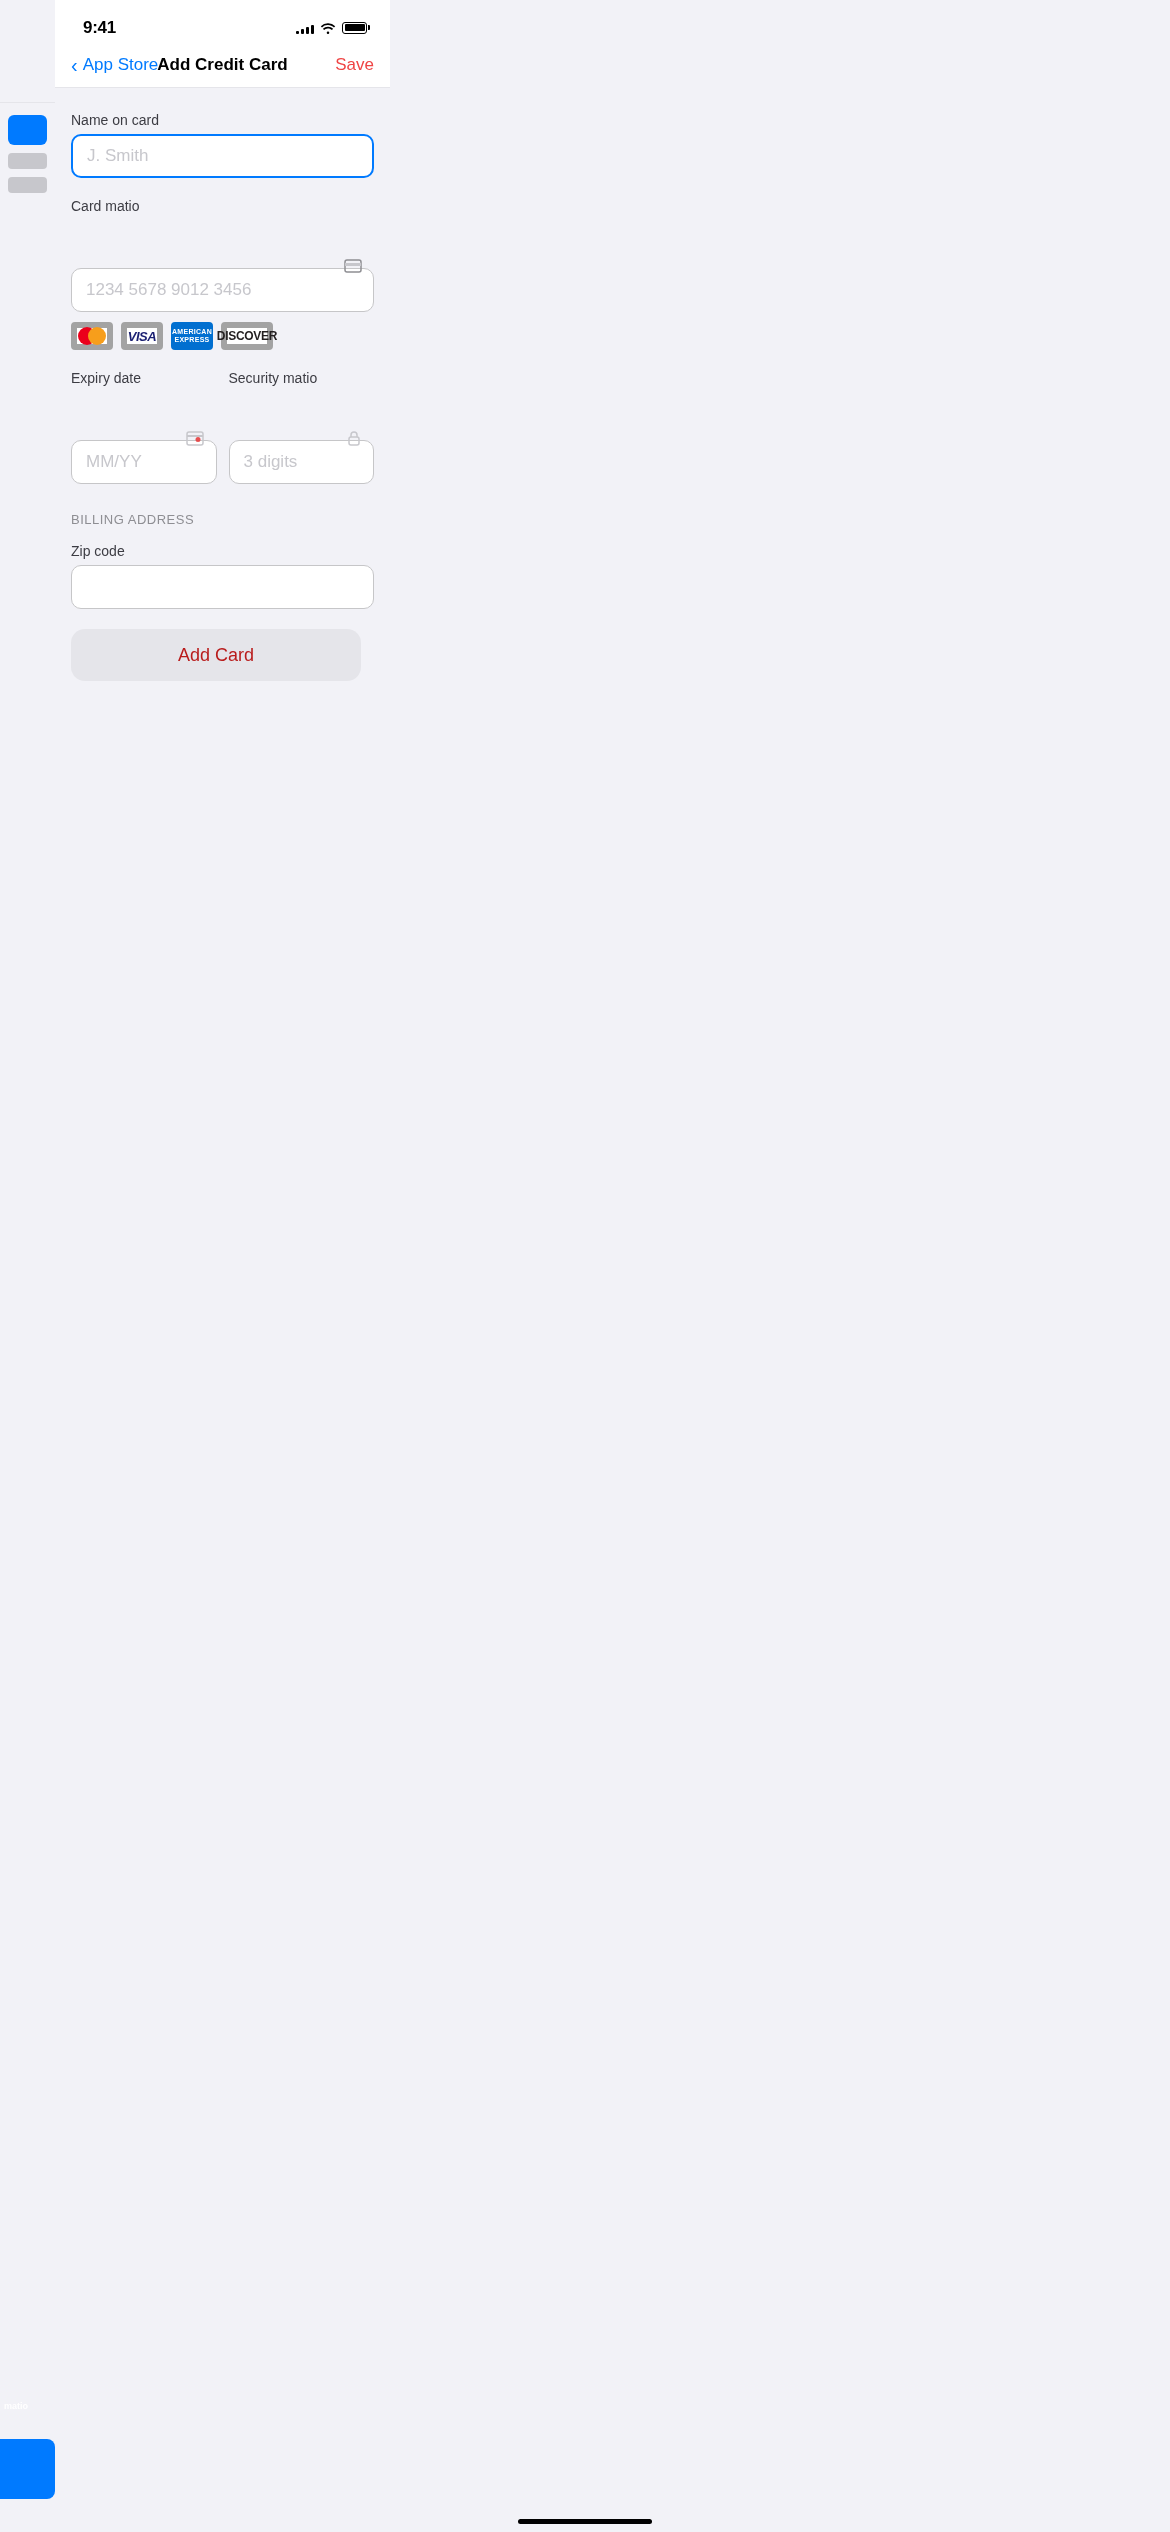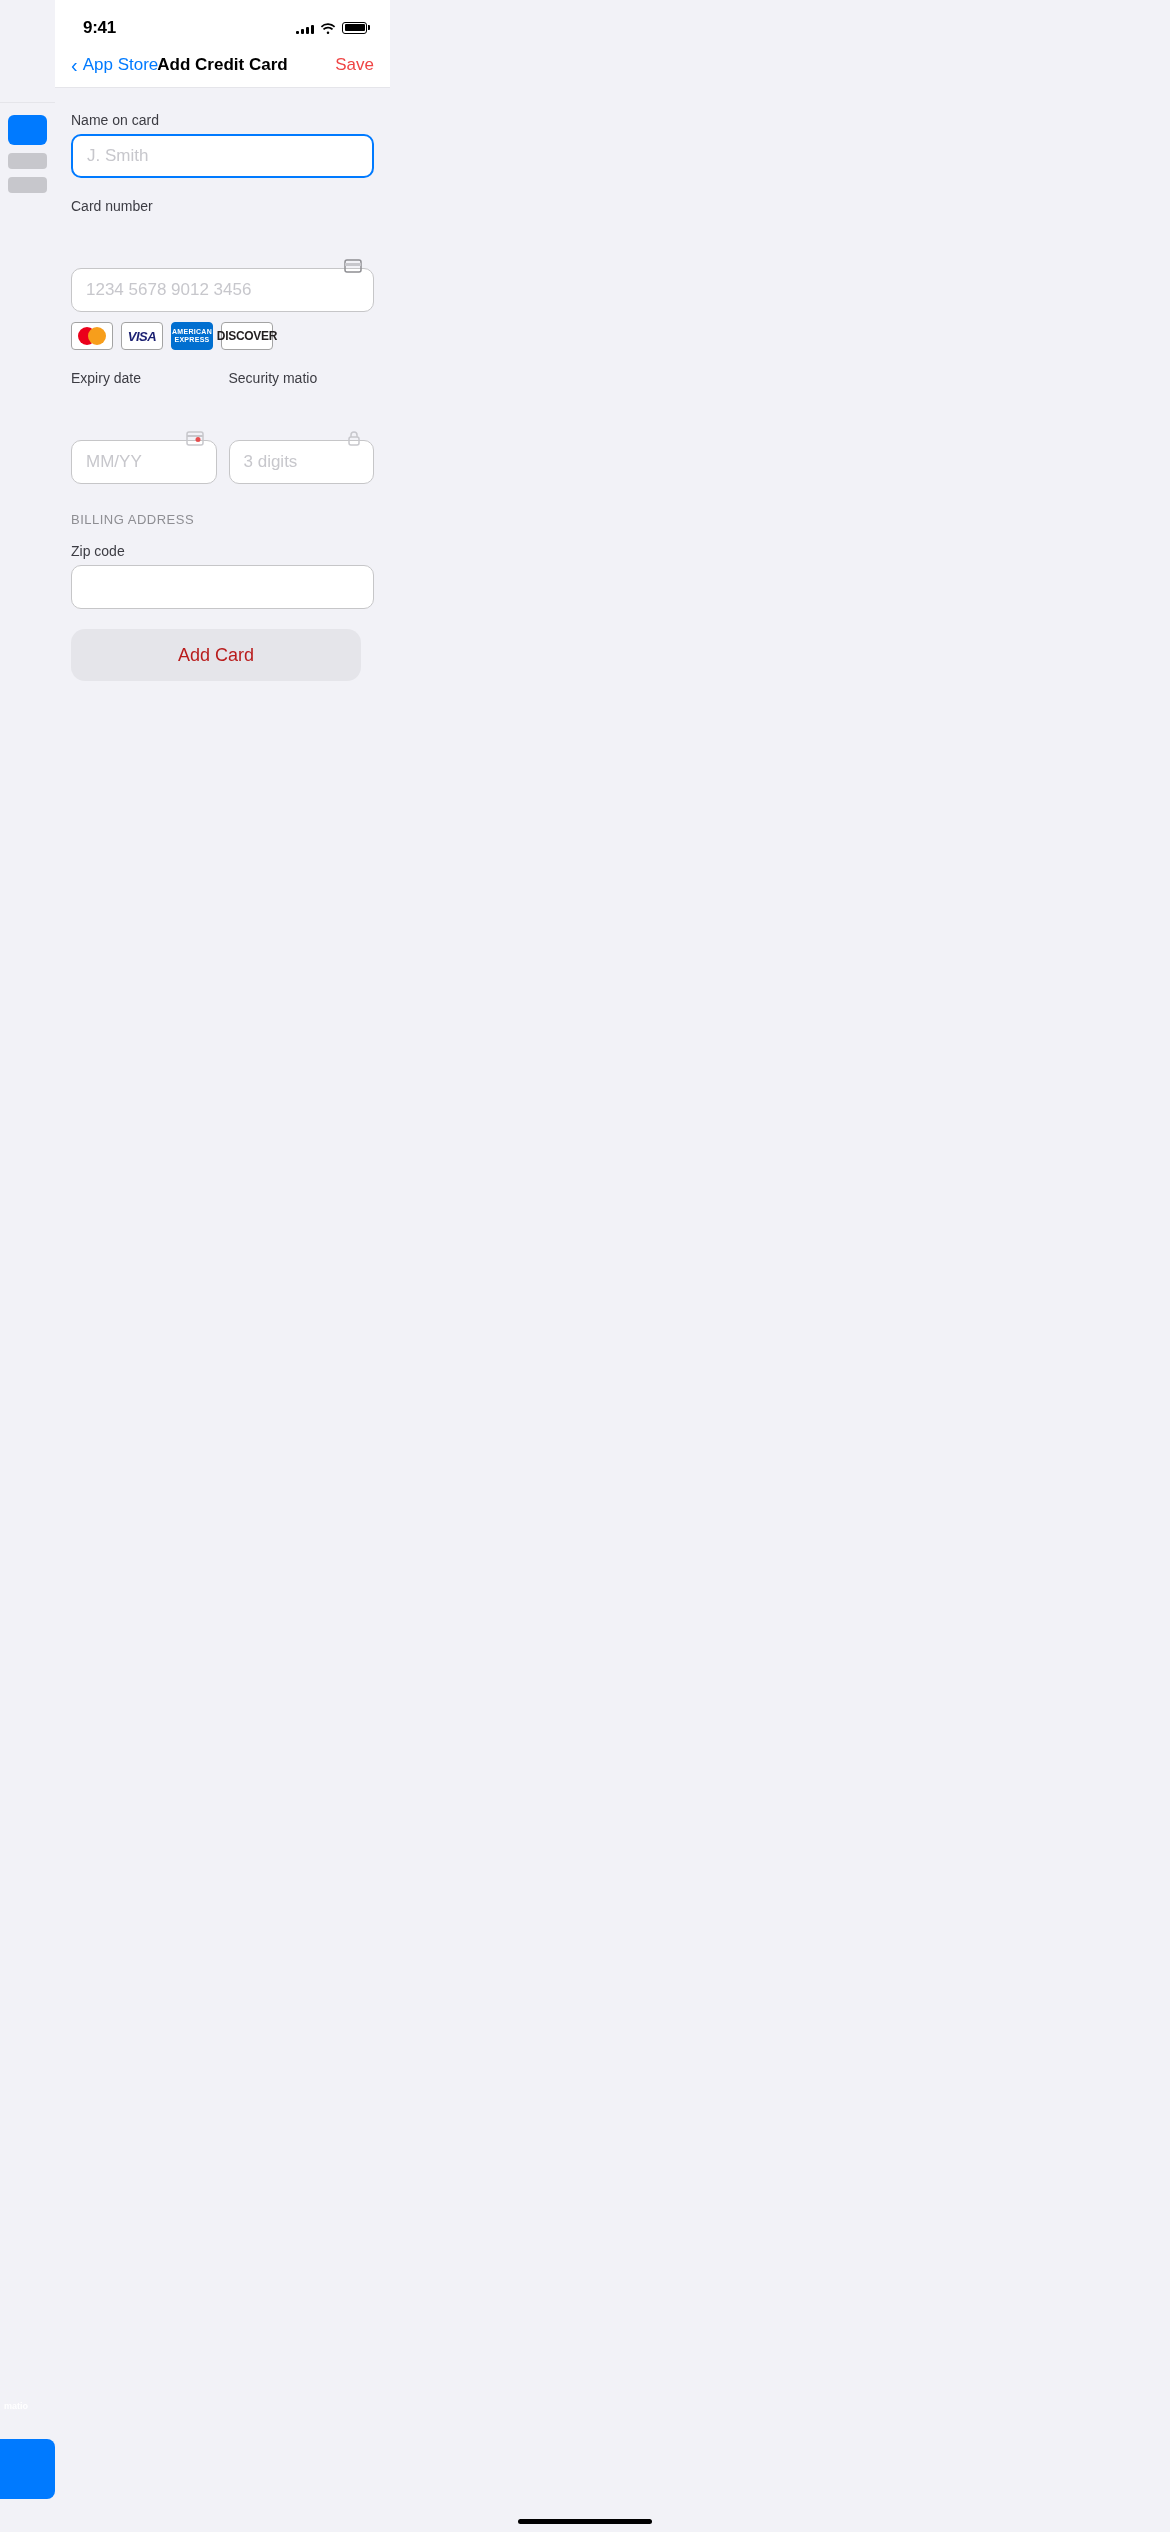--- a/index.html
+++ b/index.html
@@ -170,21 +170,21 @@
     .card-icons-row {
       display: flex;
       gap: 8px;
       margin-top: 10px;
       align-items: center;
     }
 
     .card-icon {
       height: 28px;
       border-radius: 4px;
-      border: 1px solid #a3a3a3;
+      border: 6px solid #a3a3a3;
       display: flex;
       align-items: center;
       justify-content: center;
       padding: 0 4px;
       background: #fff;
     }
 
     .card-icon-mastercard {
       width: 42px;
     }
@@ -423,21 +423,21 @@
   </div>
 
   <div class="form-content">
 
     <div class="field-group">
       <label class="field-label">Name on card</label>
       <input class="input-field active" type="text" placeholder="J. Smith" style="">
     </div>
 
     <div class="field-group">
-      <label class="field-label">Card number</label>
+      <label class="field-label">Card matio</label>
       <div class="input-with-icon">
         <input class="input-field" type="text" inputmode="numeric" placeholder="1234 5678 9012 3456" style="">
         <div class="input-icon">
           <svg width="18" height="14" viewBox="0 0 18 14">
             <rect x="1" y="1" width="16" height="12" rx="2" fill="none" stroke="#8e8e93" stroke-width="1.5"></rect>
             <rect x="1" y="4" width="16" height="3" fill="#c7c7cc"></rect>
           </svg>
         </div>
       </div>
 

